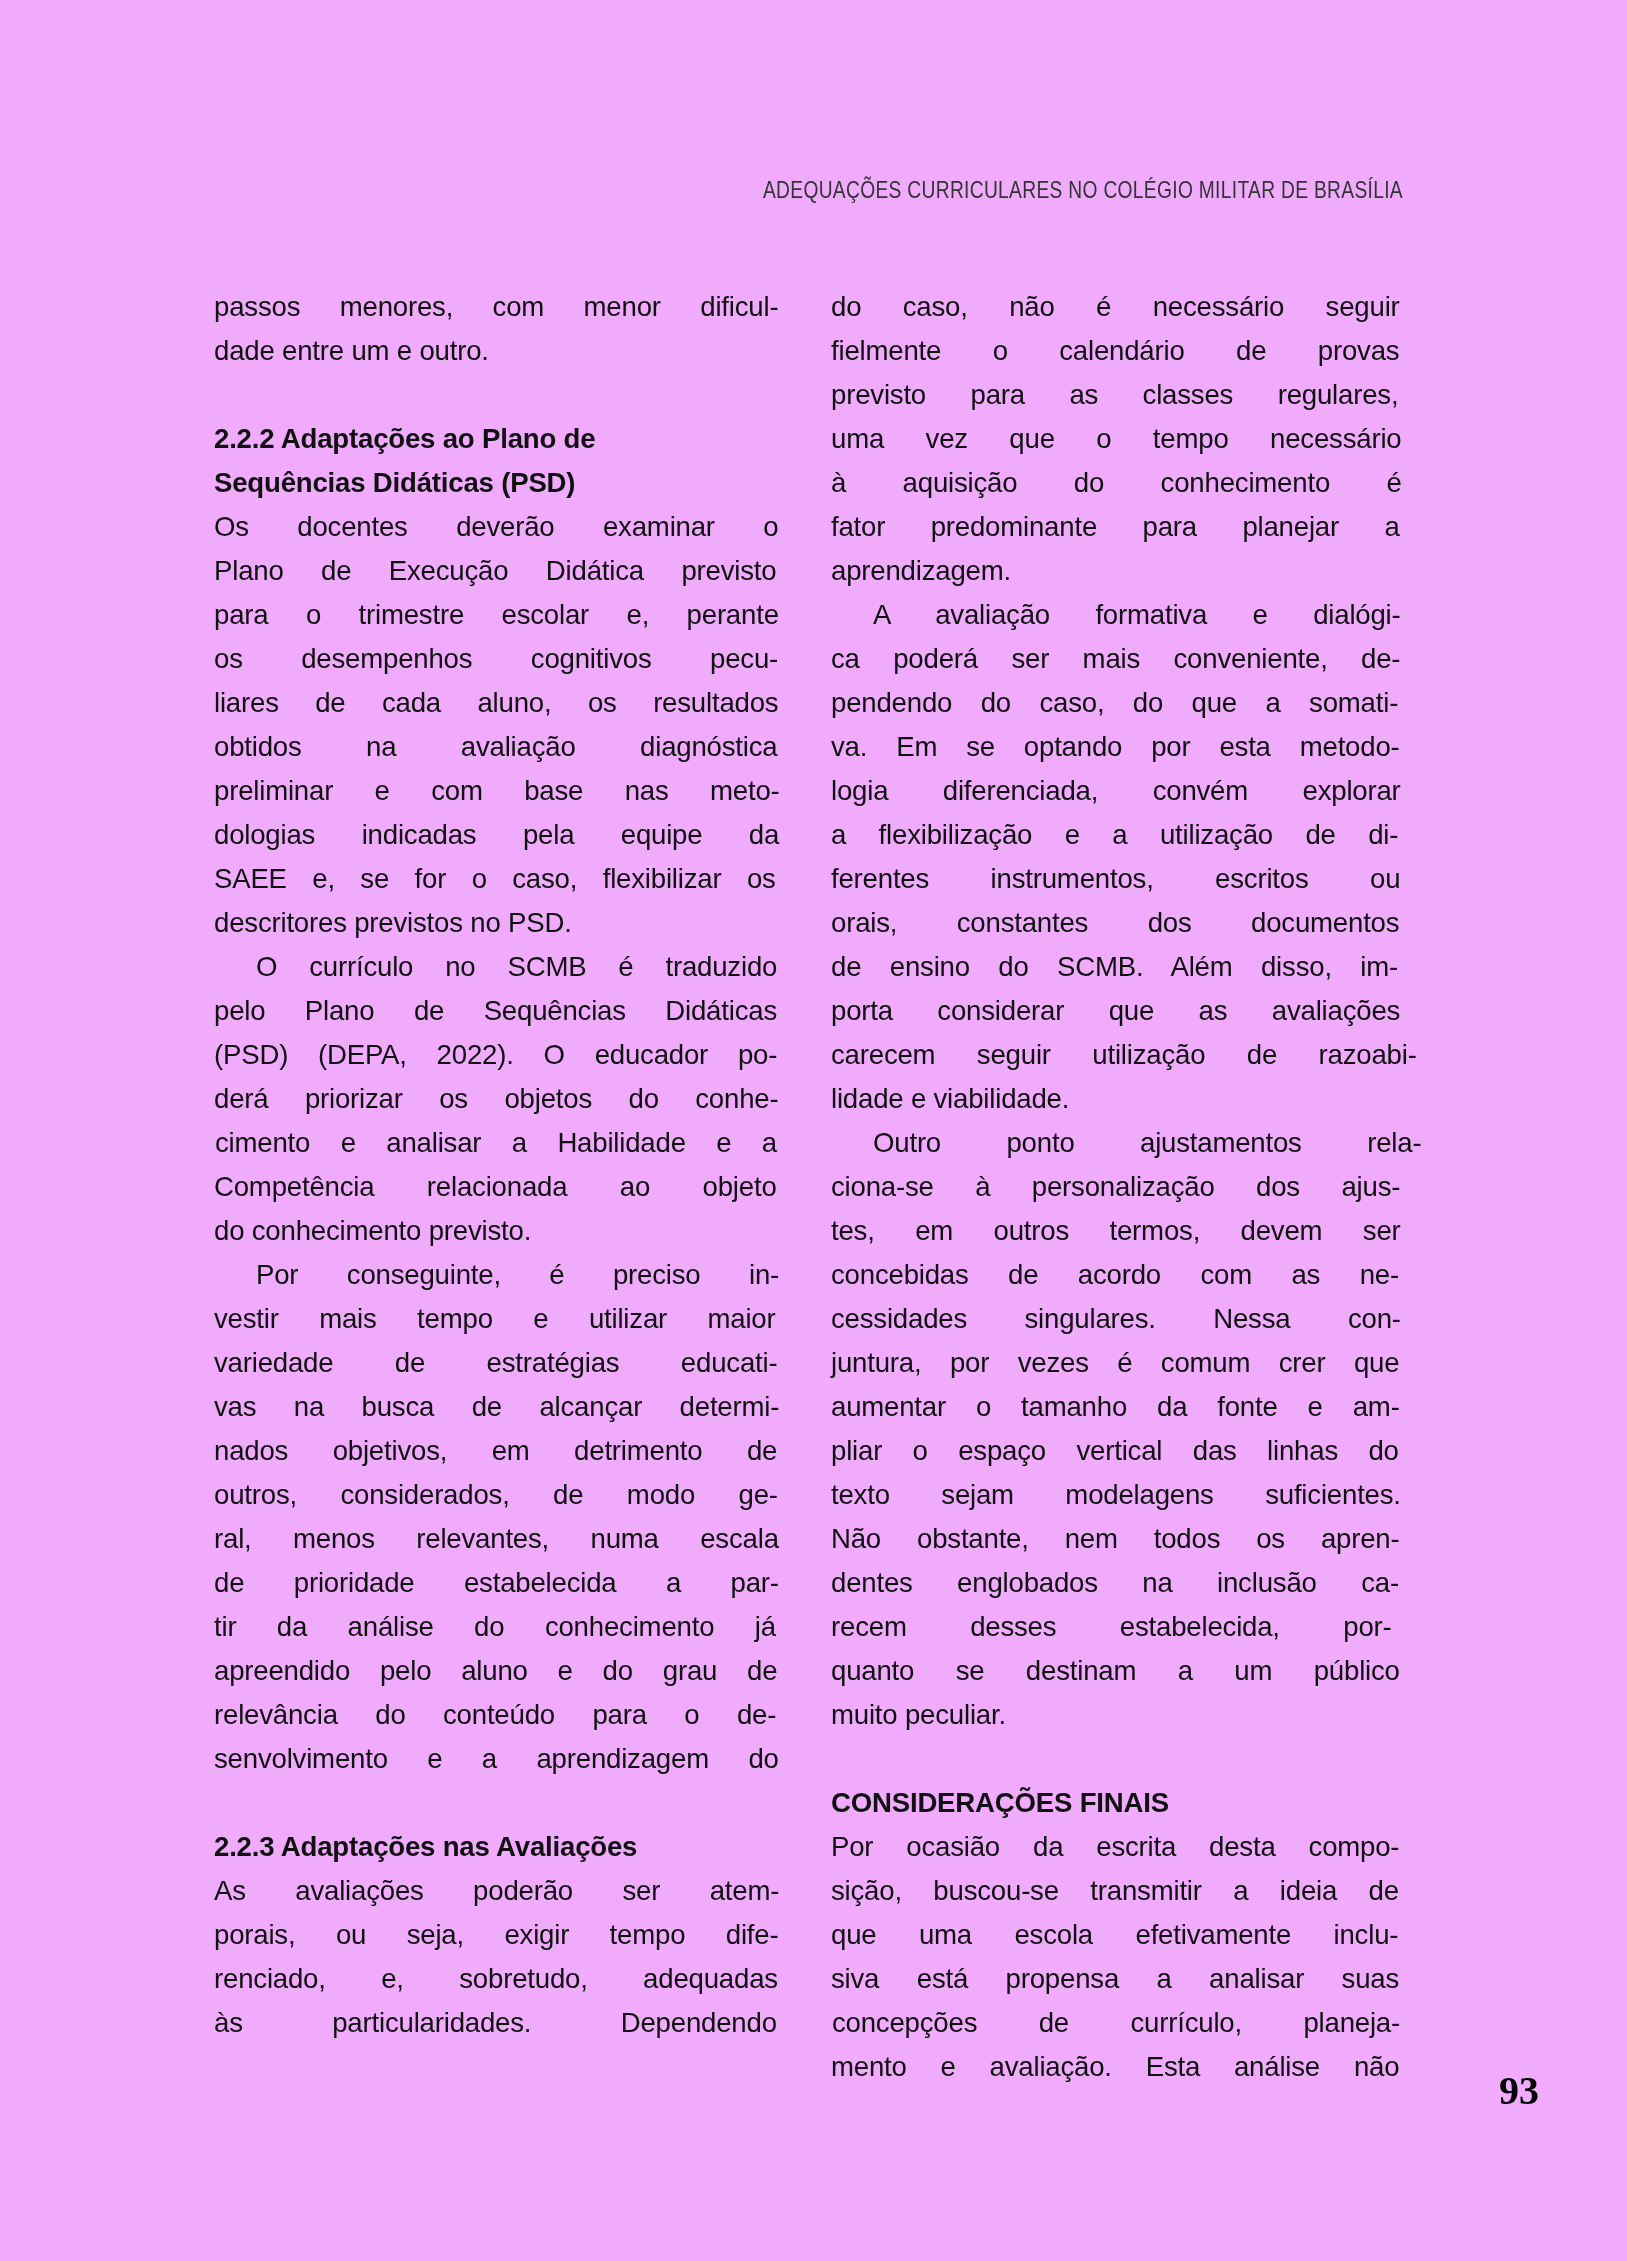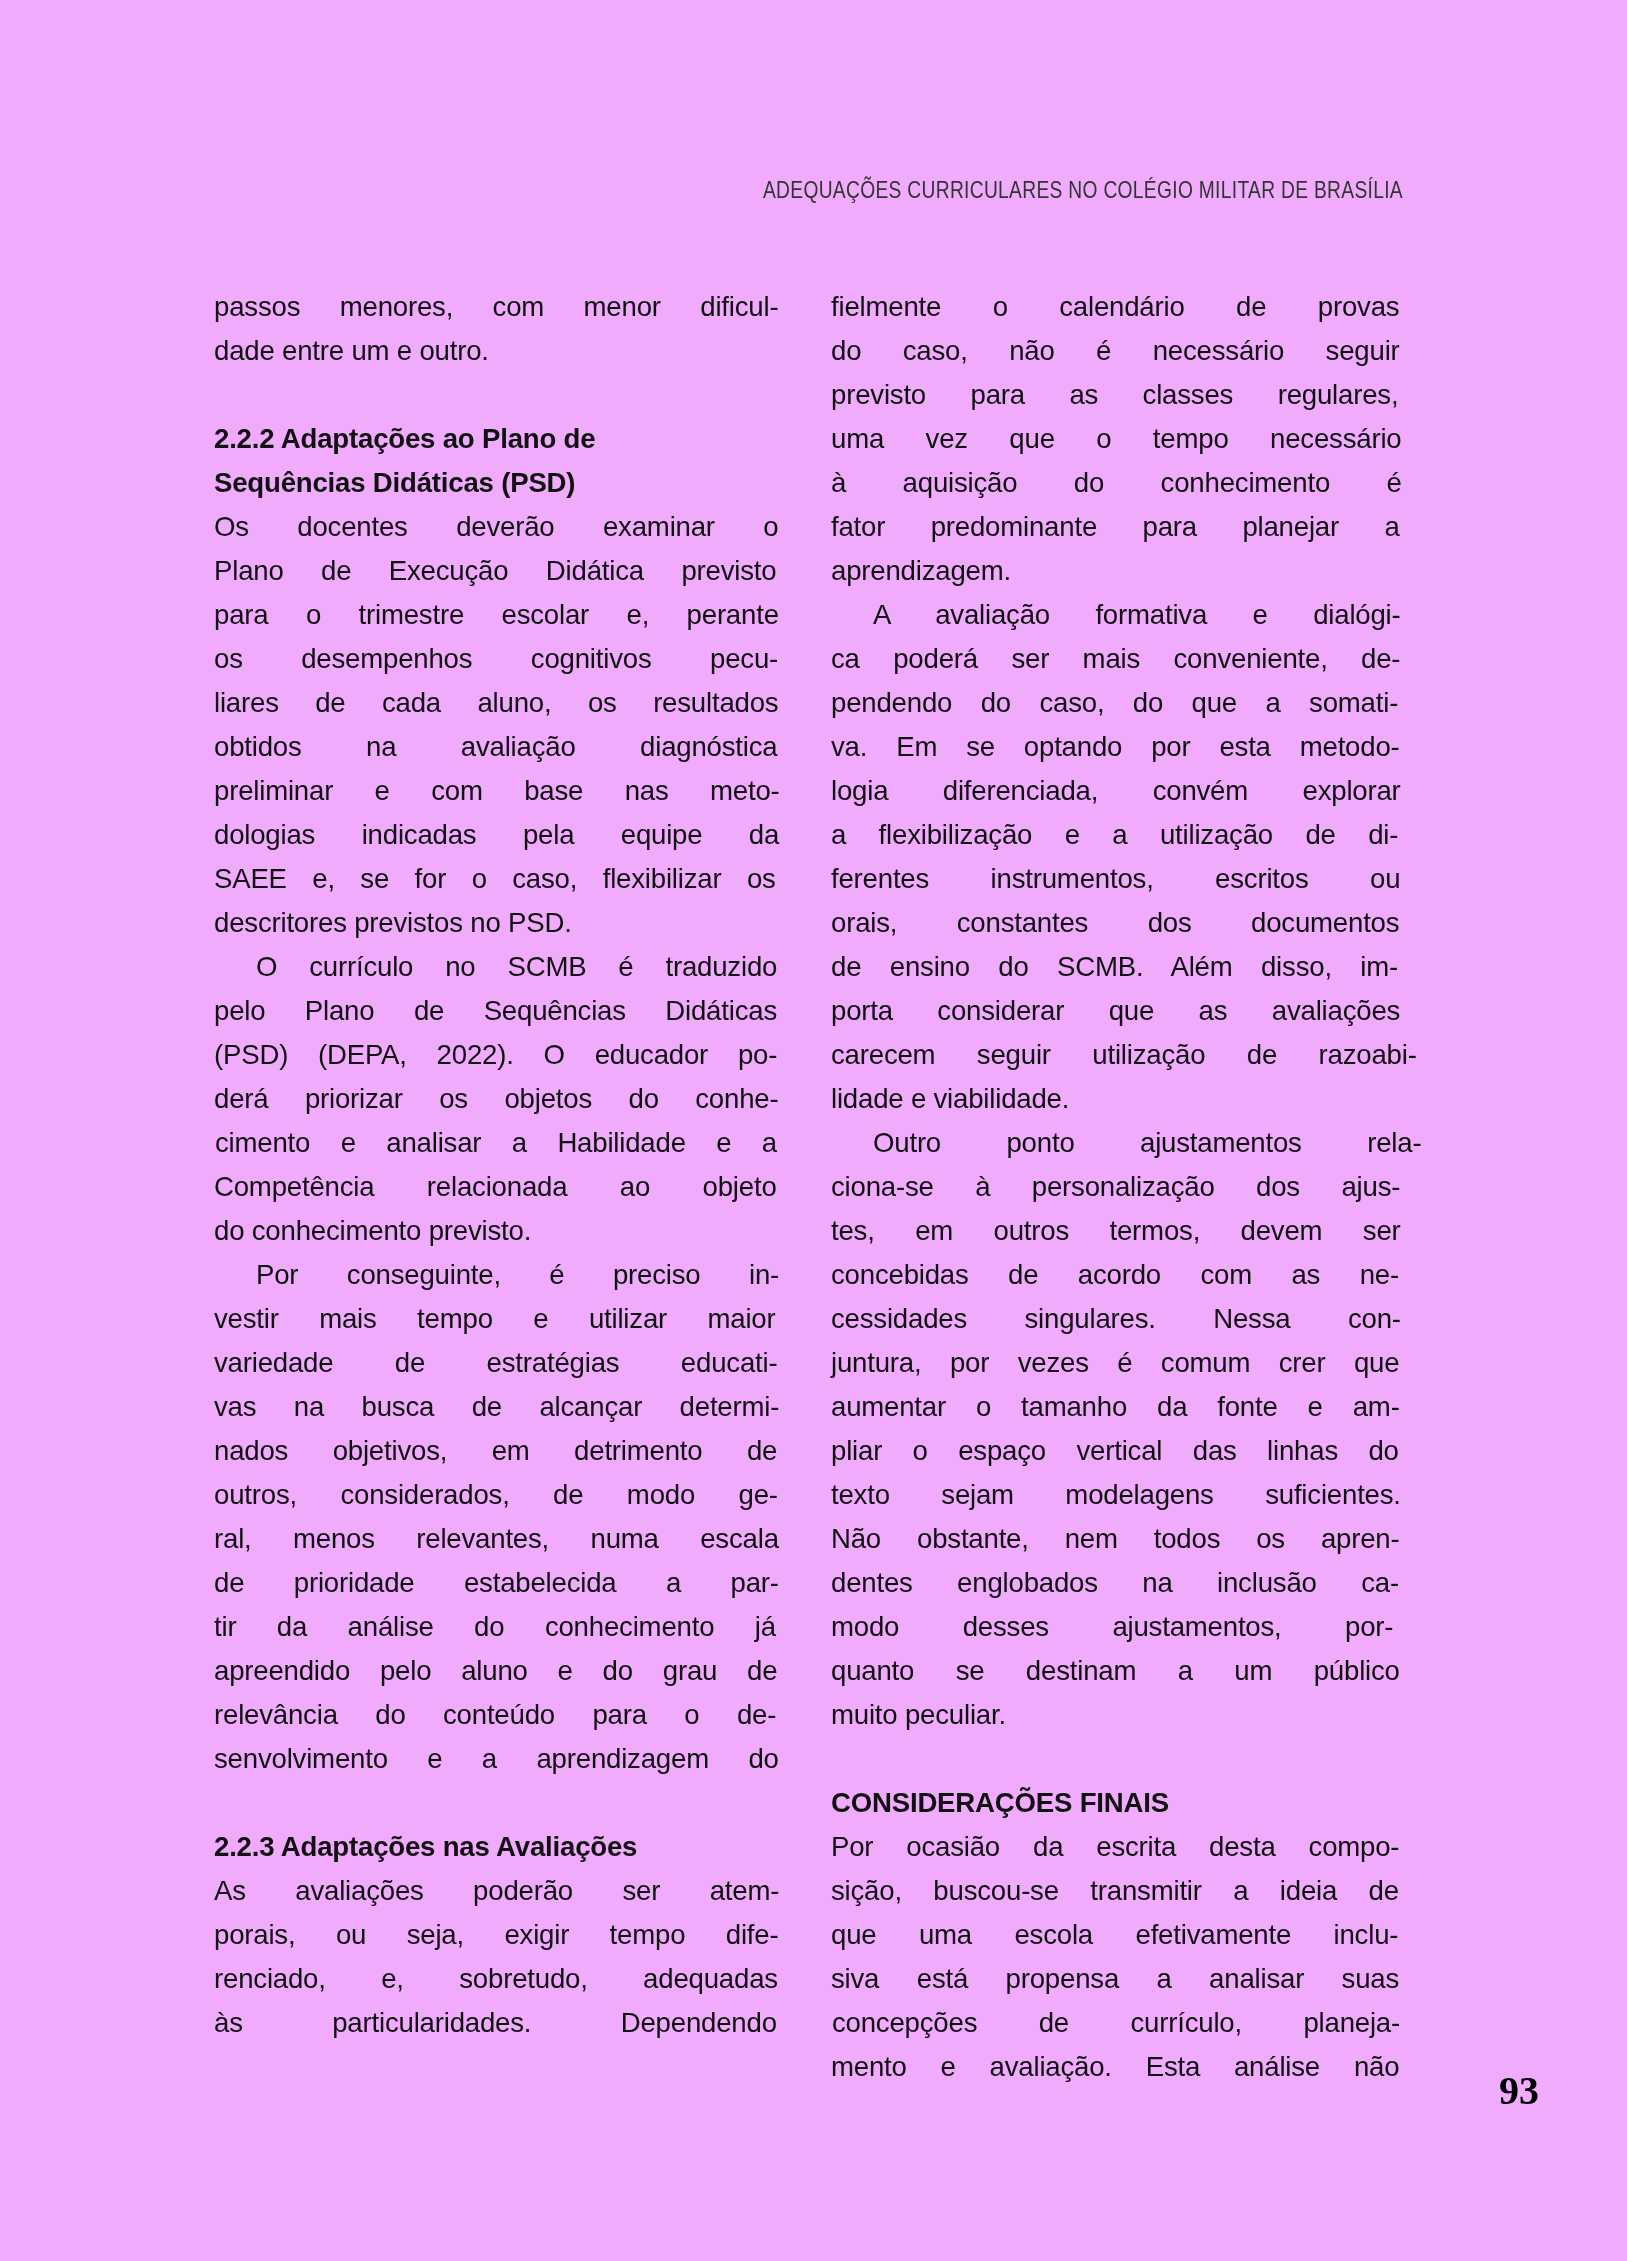--- a/index.html
+++ b/index.html
@@ -95,22 +95,22 @@
       <div class="line" style="word-spacing: 30px;"><span>relevância do conteúdo para o de-</span></div>
       <div class="line" style="word-spacing: 32px;"><span>senvolvimento e a aprendizagem do</span></div>
       <div class="line heading gap"><span>2.2.3 Adaptações nas Avaliações</span></div>
       <div class="line" style="word-spacing: 42px;"><span>As avaliações poderão ser atem-</span></div>
       <div class="line" style="word-spacing: 33px;"><span>porais, ou seja, exigir tempo dife-</span></div>
       <div class="line" style="word-spacing: 48px;"><span>renciado, e, sobretudo, adequadas</span></div>
       <div class="line" style="word-spacing: 82px;"><span>às particularidades. Dependendo</span></div>
     </div>
 
   <div class="column column-right">
+      <div class="line" style="word-spacing: 34px;"><span>do caso, não é necessário seguir</span></div>
       <div class="line" style="word-spacing: 44px;"><span>fielmente o calendário de provas</span></div>
-      <div class="line" style="word-spacing: 34px;"><span>do caso, não é necessário seguir</span></div>
       <div class="line" style="word-spacing: 37px;"><span>previsto para as classes regulares,</span></div>
       <div class="line" style="word-spacing: 34px;"><span>uma vez que o tempo necessário</span></div>
       <div class="line" style="word-spacing: 49px;"><span>à aquisição do conhecimento é</span></div>
       <div class="line" style="word-spacing: 38px;"><span>fator predominante para planejar a</span></div>
       <div class="line"><span>aprendizagem.</span></div>
       <div class="line indent" style="word-spacing: 38px;"><span>A avaliação formativa e dialógi-</span></div>
       <div class="line" style="word-spacing: 26px;"><span>ca poderá ser mais conveniente, de-</span></div>
       <div class="line" style="word-spacing: 21px;"><span>pendendo do caso, do que a somati-</span></div>
       <div class="line" style="word-spacing: 21.5px;"><span>va. Em se optando por esta metodo-</span></div>
       <div class="line" style="word-spacing: 47px;"><span>logia diferenciada, convém explorar</span></div>
@@ -125,21 +125,21 @@
       <div class="line" style="word-spacing: 34px;"><span>ciona-se à personalização dos ajus-</span></div>
       <div class="line" style="word-spacing: 33px;"><span>tes, em outros termos, devem ser</span></div>
       <div class="line" style="word-spacing: 32px;"><span>concebidas de acordo com as ne-</span></div>
       <div class="line" style="word-spacing: 50px;"><span>cessidades singulares. Nessa con-</span></div>
       <div class="line" style="word-spacing: 21px;"><span>juntura, por vezes é comum crer que</span></div>
       <div class="line" style="word-spacing: 22.5px;"><span>aumentar o tamanho da fonte e am-</span></div>
       <div class="line" style="word-spacing: 23px;"><span>pliar o espaço vertical das linhas do</span></div>
       <div class="line" style="word-spacing: 44px;"><span>texto sejam modelagens suficientes.</span></div>
       <div class="line" style="word-spacing: 28.5px;"><span>Não obstante, nem todos os apren-</span></div>
       <div class="line" style="word-spacing: 37px;"><span>dentes englobados na inclusão ca-</span></div>
-      <div class="line" style="word-spacing: 56px;"><span>modo desses ajustamentos, por-</span></div>
+      <div class="line" style="word-spacing: 56px;"><span>recem desses estabelecida, por-</span></div>
       <div class="line" style="word-spacing: 34px;"><span>quanto se destinam a um público</span></div>
       <div class="line"><span>muito peculiar.</span></div>
       <div class="line heading gap"><span>CONSIDERAÇÕES FINAIS</span></div>
       <div class="line" style="word-spacing: 25.5px;"><span>Por ocasião da escrita desta compo-</span></div>
       <div class="line" style="word-spacing: 24px;"><span>sição, buscou-se transmitir a ideia de</span></div>
       <div class="line" style="word-spacing: 35px;"><span>que uma escola efetivamente inclu-</span></div>
       <div class="line" style="word-spacing: 30px;"><span>siva está propensa a analisar suas</span></div>
       <div class="line" style="word-spacing: 54px; text-align: center;"><span>concepções de currículo, planeja-</span></div>
       <div class="line" style="word-spacing: 26.4px;"><span>mento e avaliação. Esta análise não</span></div>
     </div>

